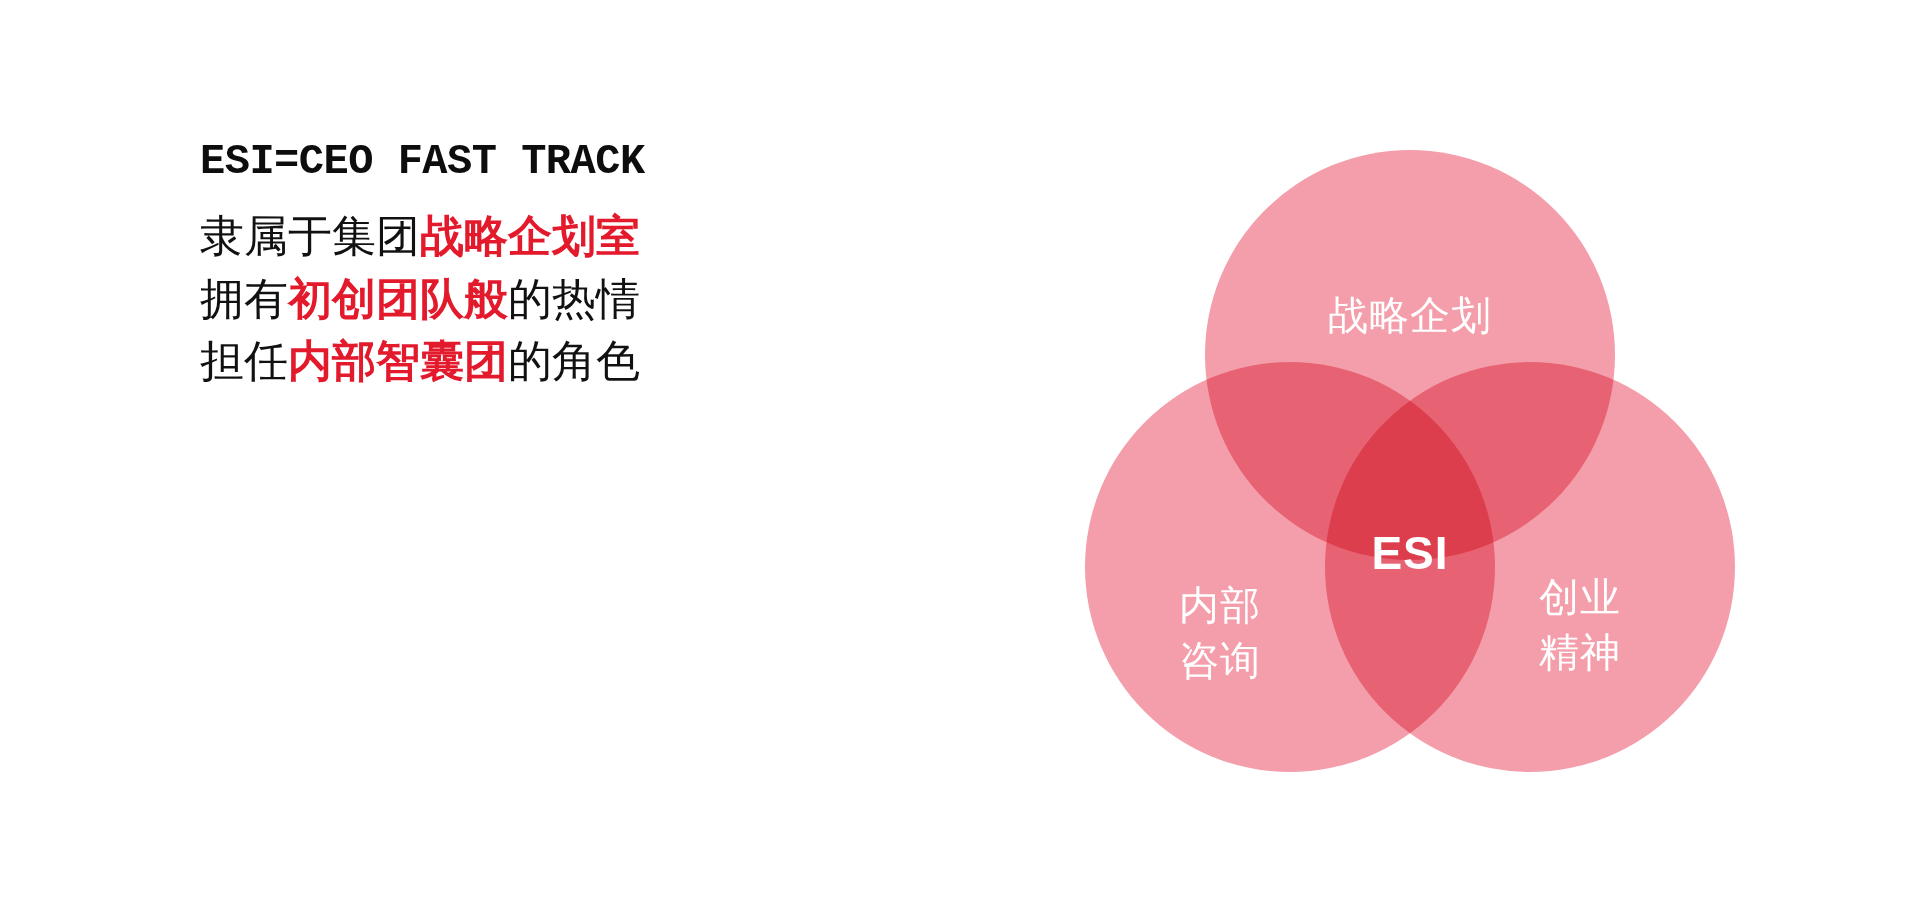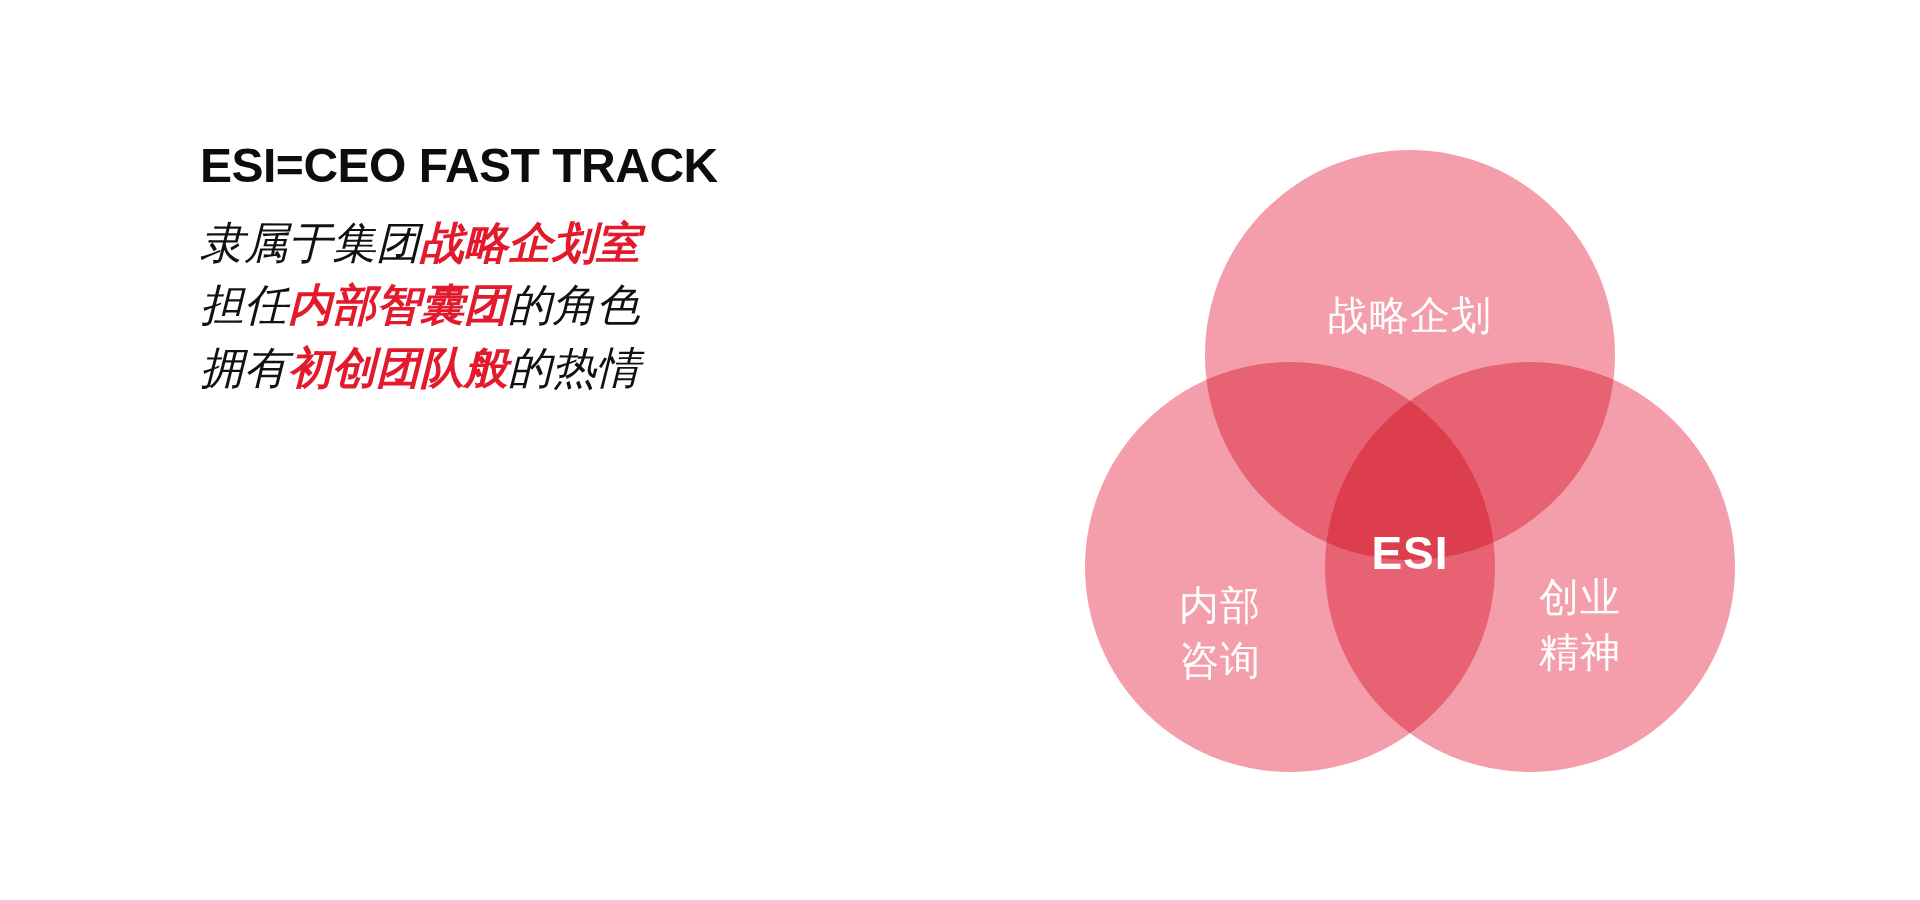--- a/index.html
+++ b/index.html
@@ -17,32 +17,31 @@
   }
 
   
   .text-block{
     position:absolute;
     left:200px;
     top:140px;
     width:820px;
   }
   .headline{
-    font-size:48px;
+    font-size:42px;
     font-weight:bold;
     color:#0d0d0d;
     letter-spacing:-0.5px;
     line-height:1.08;
     white-space:nowrap;
     margin:0 0 20px 0;
-    font-family:Liberation Sans, sans-serif;
+    font-family:Liberation Mono, monospace;
   }
   .sub-lines{
     margin-top:6px;
-    font-style:italic;
   }
   .sub-line{
     font-size:44px;
     line-height:1.42;
     color:#111111;
     white-space:nowrap;
     font-weight:400;
     font-family:"DejaVu Sans","Liberation Sans",sans-serif;
   }
   .sub-line .hl{
@@ -112,24 +111,24 @@
 <div class="slide">
 
   <div class="text-block">
     <div class="headline">ESI=CEO FAST TRACK</div>
 
     <div class="sub-lines">
       <div class="sub-line">
         <span>隶属于集团</span><span class="hl">战略企划室</span>
       </div>
       <div class="sub-line">
-        <span>担任</span><span class="hl">内部智囊团</span><span>的角色</span>
+        <span>拥有</span><span class="hl">初创团队般</span><span>的热情</span>
       </div>
       <div class="sub-line">
-        <span>拥有</span><span class="hl">初创团队般</span><span>的热情</span>
+        <span>担任</span><span class="hl">内部智囊团</span><span>的角色</span>
       </div>
     </div>
   </div>
 
   <div class="venn">
     <div class="venn-stage">
       <div class="circle top"></div>
       <div class="circle left"></div>
       <div class="circle right"></div>
     </div>

